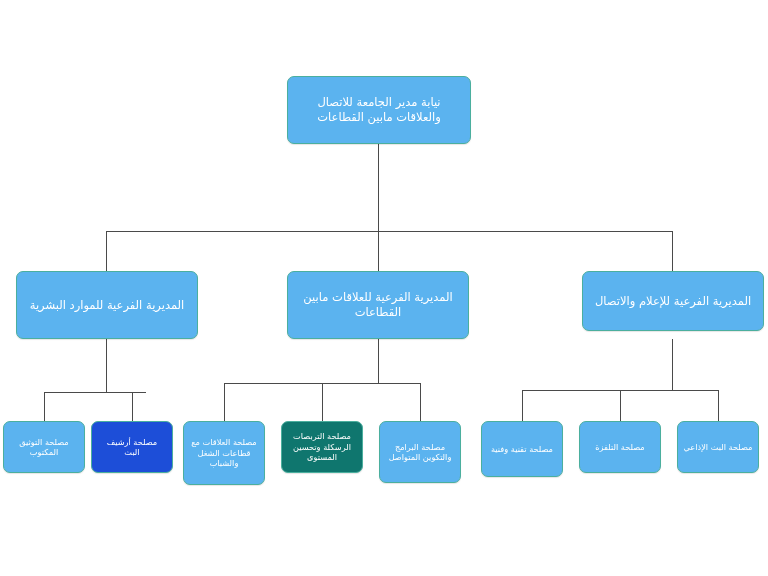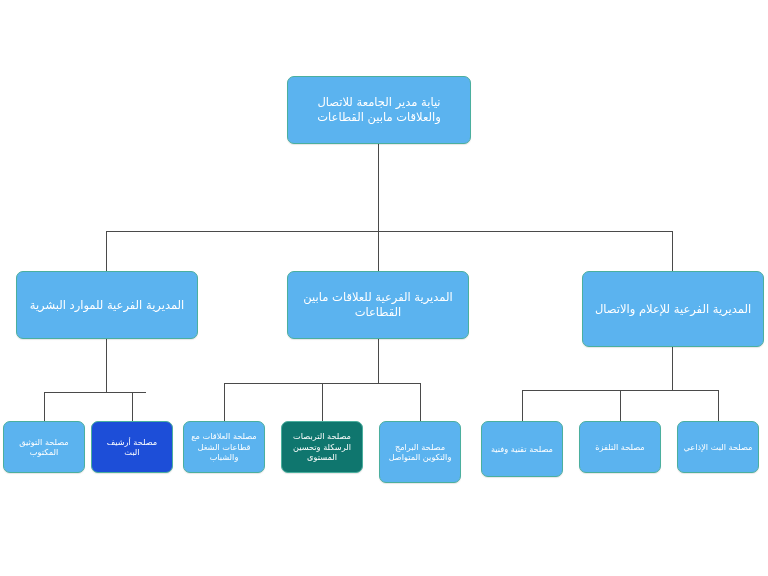--- a/index.html
+++ b/index.html
@@ -90,35 +90,35 @@
 المكتوب</span>
     </div>
     <div class="node level-leaf" style="left: 91px; top: 421px; width: 82px; height: 52px; background: #1d4ed8; border-color: rgb(75, 175, 158); color: rgb(255, 255, 255);">
       <span class="node-label">مصلحة أرشيف
 البث</span>
     </div>
     <div class="node level-mid" style="left: 287px; top: 271px; width: 182px; height: 68px; background: rgb(91, 179, 239); border-color: rgb(75, 175, 158); color: rgb(255, 255, 255); align-items: center;">
       <span class="node-label">المديرية الفرعية للعلاقات مابين
 القطاعات</span>
     </div>
-    <div class="node level-leaf" style="left: 183px; top: 421px; width: 82px; height: 52px; background: rgb(91, 179, 239); border-color: rgb(75, 175, 158); color: rgb(255, 255, 255);">
+    <div class="node level-leaf" style="left: 183px; top: 421px; width: 82px; height: 64px; background: rgb(91, 179, 239); border-color: rgb(75, 175, 158); color: rgb(255, 255, 255);">
       <span class="node-label">مصلحة العلاقات مع
 قطاعات الشغل
 والشباب</span>
     </div>
     <div class="node level-leaf" style="left: 281px; top: 421px; width: 82px; height: 52px; background: #0f766e; border-color: rgb(75, 175, 158); color: rgb(255, 255, 255);">
       <span class="node-label">مصلحة التربصات
 الرسكلة وتحسين
 المستوى</span>
     </div>
     <div class="node level-leaf" style="left: 379px; top: 421px; width: 82px; height: 62px; background: rgb(91, 179, 239); border-color: rgb(75, 175, 158); color: rgb(255, 255, 255);">
       <span class="node-label">مصلحة البرامج
 والتكوين المتواصل</span>
     </div>
-    <div class="node level-mid" style="left: 582px; top: 271px; width: 182px; height: 76px; background: rgb(91, 179, 239); border-color: rgb(75, 175, 158); color: rgb(255, 255, 255);">
+    <div class="node level-mid" style="left: 582px; top: 271px; width: 182px; height: 60px; background: rgb(91, 179, 239); border-color: rgb(75, 175, 158); color: rgb(255, 255, 255);">
       <span class="node-label">المديرية الفرعية للإعلام والاتصال</span>
     </div>
     <div class="node level-leaf" style="left: 481px; top: 421px; width: 82px; height: 56px; background: rgb(91, 179, 239); border-color: rgb(75, 175, 158); color: rgb(255, 255, 255);">
       <span class="node-label">مصلحة تقنية وفنية</span>
     </div>
     <div class="node level-leaf" style="left: 579px; top: 421px; width: 82px; height: 52px; background: rgb(91, 179, 239); border-color: rgb(75, 175, 158); color: rgb(255, 255, 255);">
       <span class="node-label">مصلحة التلفزة</span>
     </div>
     <div class="node level-leaf" style="left: 677px; top: 421px; width: 82px; height: 52px; background: rgb(91, 179, 239); border-color: rgb(75, 175, 158); color: rgb(255, 255, 255);">
       <span class="node-label">مصلحة البث الإذاعي</span>

